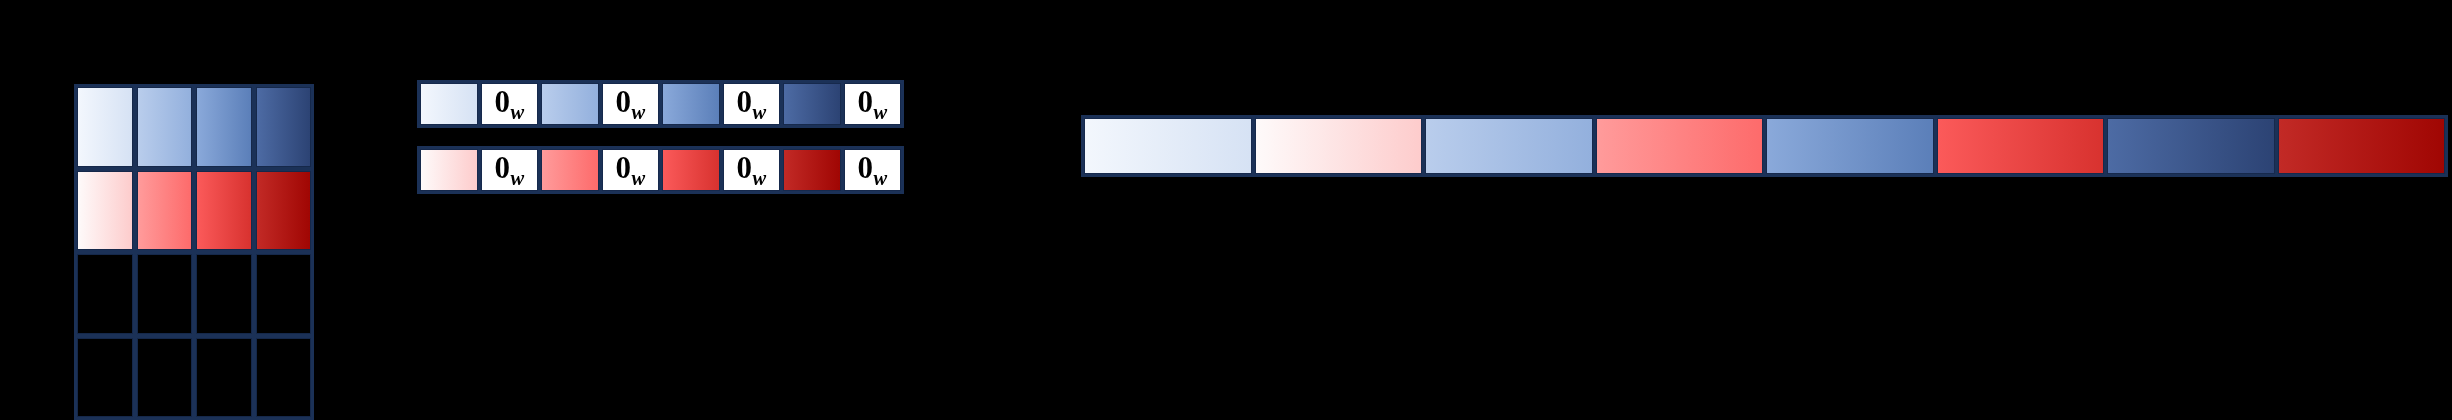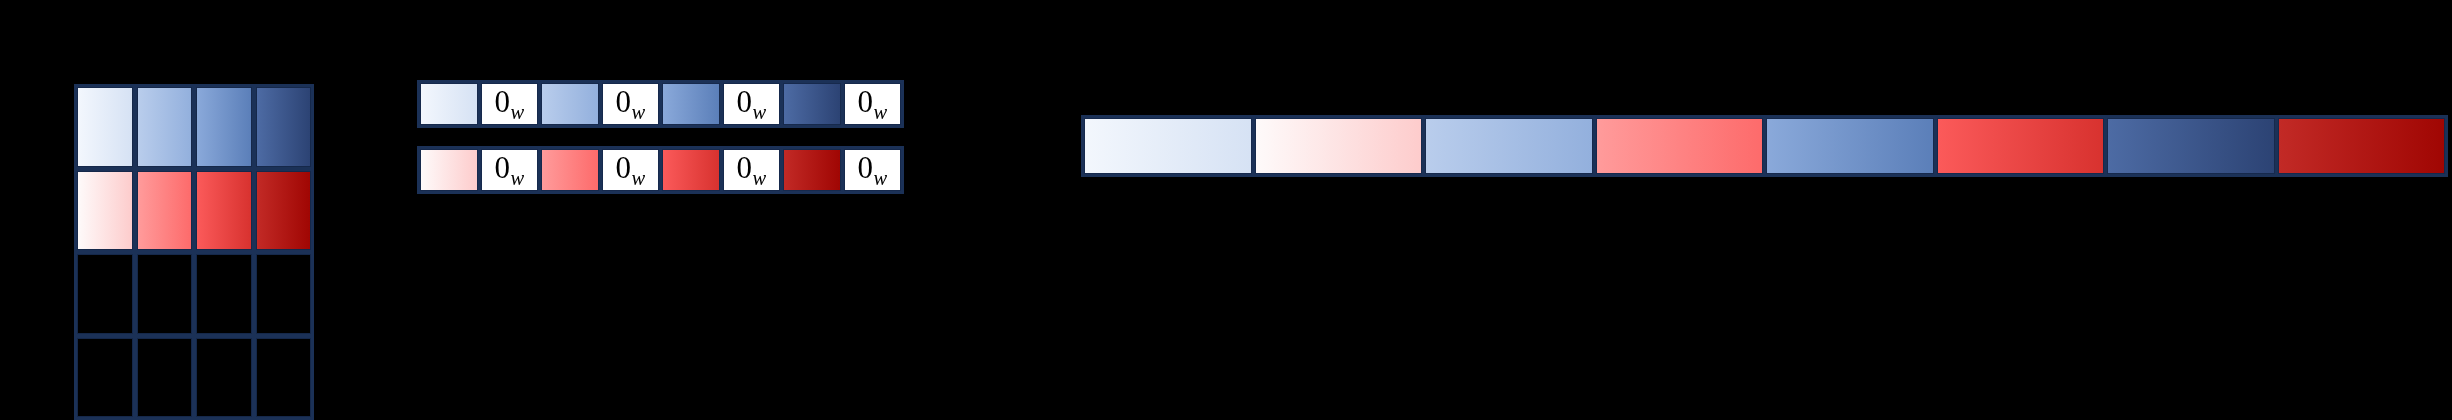--- a/index.html
+++ b/index.html
@@ -55,20 +55,21 @@
   .token-row {
     position: absolute;
     left: 0;
     width: 487px;
     height: 48px;
     background: #1b3157;
     border: 3px solid #1b3157;
     box-sizing: border-box;
     display: flex;
     gap: 3px;
+    font-weight: bold;
   }
   #token-row-0 { top: 0px; }
   #token-row-1 { top: 66px; }
 
   .token-row .cell {
     flex: 1 1 0;
     border: 1px solid #16294c;
   }
   .token-row .cell.label-cell {
     background: #ffffff;

